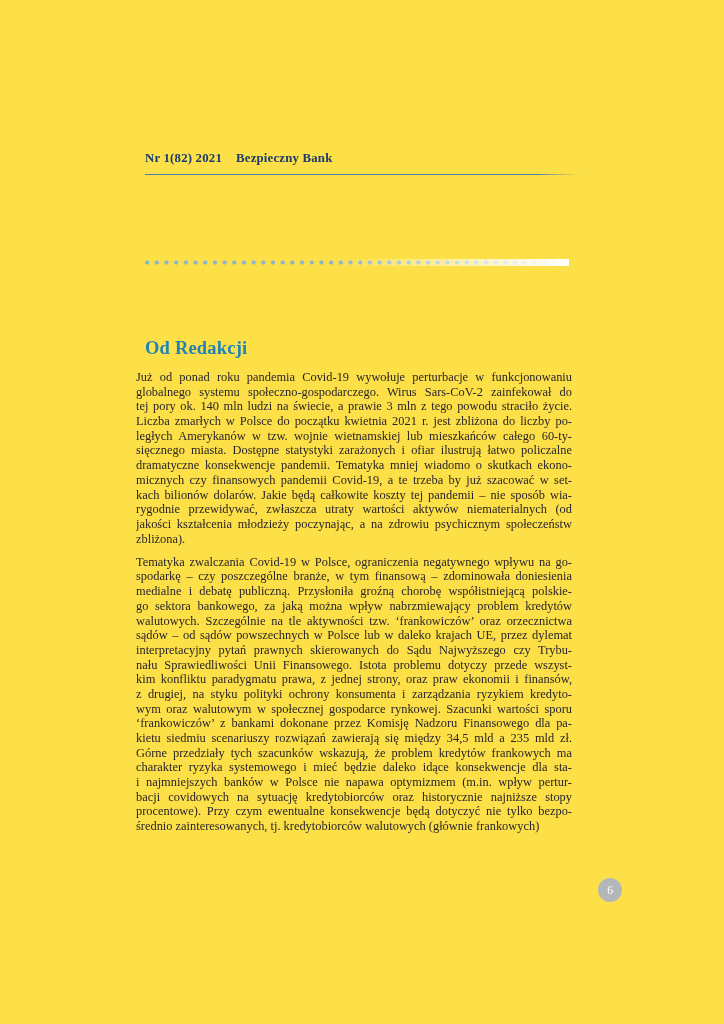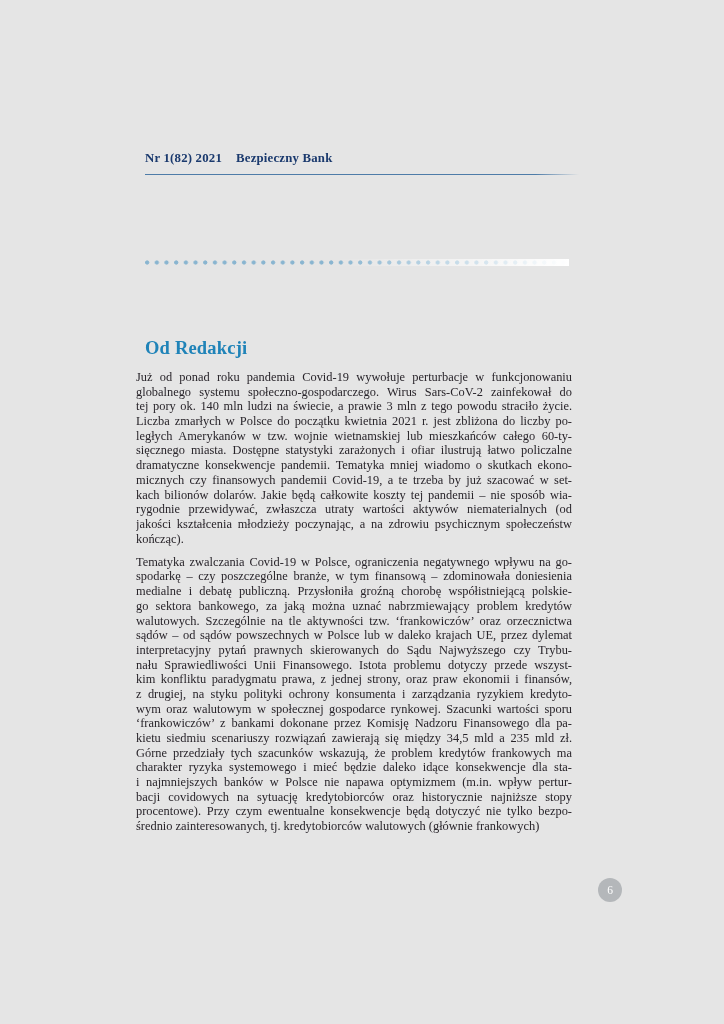--- a/index.html
+++ b/index.html
@@ -1,20 +1,20 @@
 <!DOCTYPE html>
 <html lang="pl"><head>
 <meta charset="utf-8">
 <style>
   html, body { margin: 0; padding: 0; background: #ffffff; }
   .page {
     position: relative;
     width: 724px;
     height: 1024px;
-    background: #e5e5e5;
+    background: #fde047;
     font-family: "Liberation Serif", serif;
     overflow: hidden;
   }
 
   
   .running-head {
     position: absolute;
     left: 145px;
     top: 151px;
     width: 436px;
@@ -123,27 +123,27 @@
         <div class="para-line">globalnego systemu społeczno-gospodarczego. Wirus Sars-CoV-2 zainfekował do</div>
         <div class="para-line">tej pory ok. 140 mln ludzi na świecie, a prawie 3 mln z tego powodu straciło życie.</div>
         <div class="para-line">Liczba zmarłych w Polsce do początku kwietnia 2021 r. jest zbliżona do liczby po-</div>
         <div class="para-line">ległych Amerykanów w tzw. wojnie wietnamskiej lub mieszkańców całego 60-ty-</div>
         <div class="para-line">sięcznego miasta. Dostępne statystyki zarażonych i ofiar ilustrują łatwo policzalne</div>
         <div class="para-line">dramatyczne konsekwencje pandemii. Tematyka mniej wiadomo o skutkach ekono-</div>
         <div class="para-line">micznych czy finansowych pandemii Covid-19, a te trzeba by już szacować w set-</div>
         <div class="para-line">kach bilionów dolarów. Jakie będą całkowite koszty tej pandemii – nie sposób wia-</div>
         <div class="para-line">rygodnie przewidywać, zwłaszcza utraty wartości aktywów niematerialnych (od</div>
         <div class="para-line">jakości kształcenia młodzieży poczynając, a na zdrowiu psychicznym społeczeństw</div>
-        <div class="para-line last">kończąc).</div>
+        <div class="para-line last">zbliżona).</div>
       </div>
     <div class="paragraph">
         <div class="para-line">Tematyka zwalczania Covid-19 w Polsce, ograniczenia negatywnego wpływu na go-</div>
         <div class="para-line">spodarkę – czy poszczególne branże, w tym finansową – zdominowała doniesienia</div>
         <div class="para-line">medialne i debatę publiczną. Przysłoniła groźną chorobę współistniejącą polskie-</div>
-        <div class="para-line">go sektora bankowego, za jaką można uznać nabrzmiewający problem kredytów</div>
+        <div class="para-line">go sektora bankowego, za jaką można wpływ nabrzmiewający problem kredytów</div>
         <div class="para-line">walutowych. Szczególnie na tle aktywności tzw. ‘frankowiczów’ oraz orzecznictwa</div>
         <div class="para-line">sądów – od sądów powszechnych w Polsce lub w daleko krajach UE, przez dylemat</div>
         <div class="para-line">interpretacyjny pytań prawnych skierowanych do Sądu Najwyższego czy Trybu-</div>
         <div class="para-line">nału Sprawiedliwości Unii Finansowego. Istota problemu dotyczy przede wszyst-</div>
         <div class="para-line">kim konfliktu paradygmatu prawa, z jednej strony, oraz praw ekonomii i finansów,</div>
         <div class="para-line">z drugiej, na styku polityki ochrony konsumenta i zarządzania ryzykiem kredyto-</div>
         <div class="para-line">wym oraz walutowym w społecznej gospodarce rynkowej. Szacunki wartości sporu</div>
         <div class="para-line">‘frankowiczów’ z bankami dokonane przez Komisję Nadzoru Finansowego dla pa-</div>
         <div class="para-line">kietu siedmiu scenariuszy rozwiązań zawierają się między 34,5 mld a 235 mld zł.</div>
         <div class="para-line">Górne przedziały tych szacunków wskazują, że problem kredytów frankowych ma</div>

